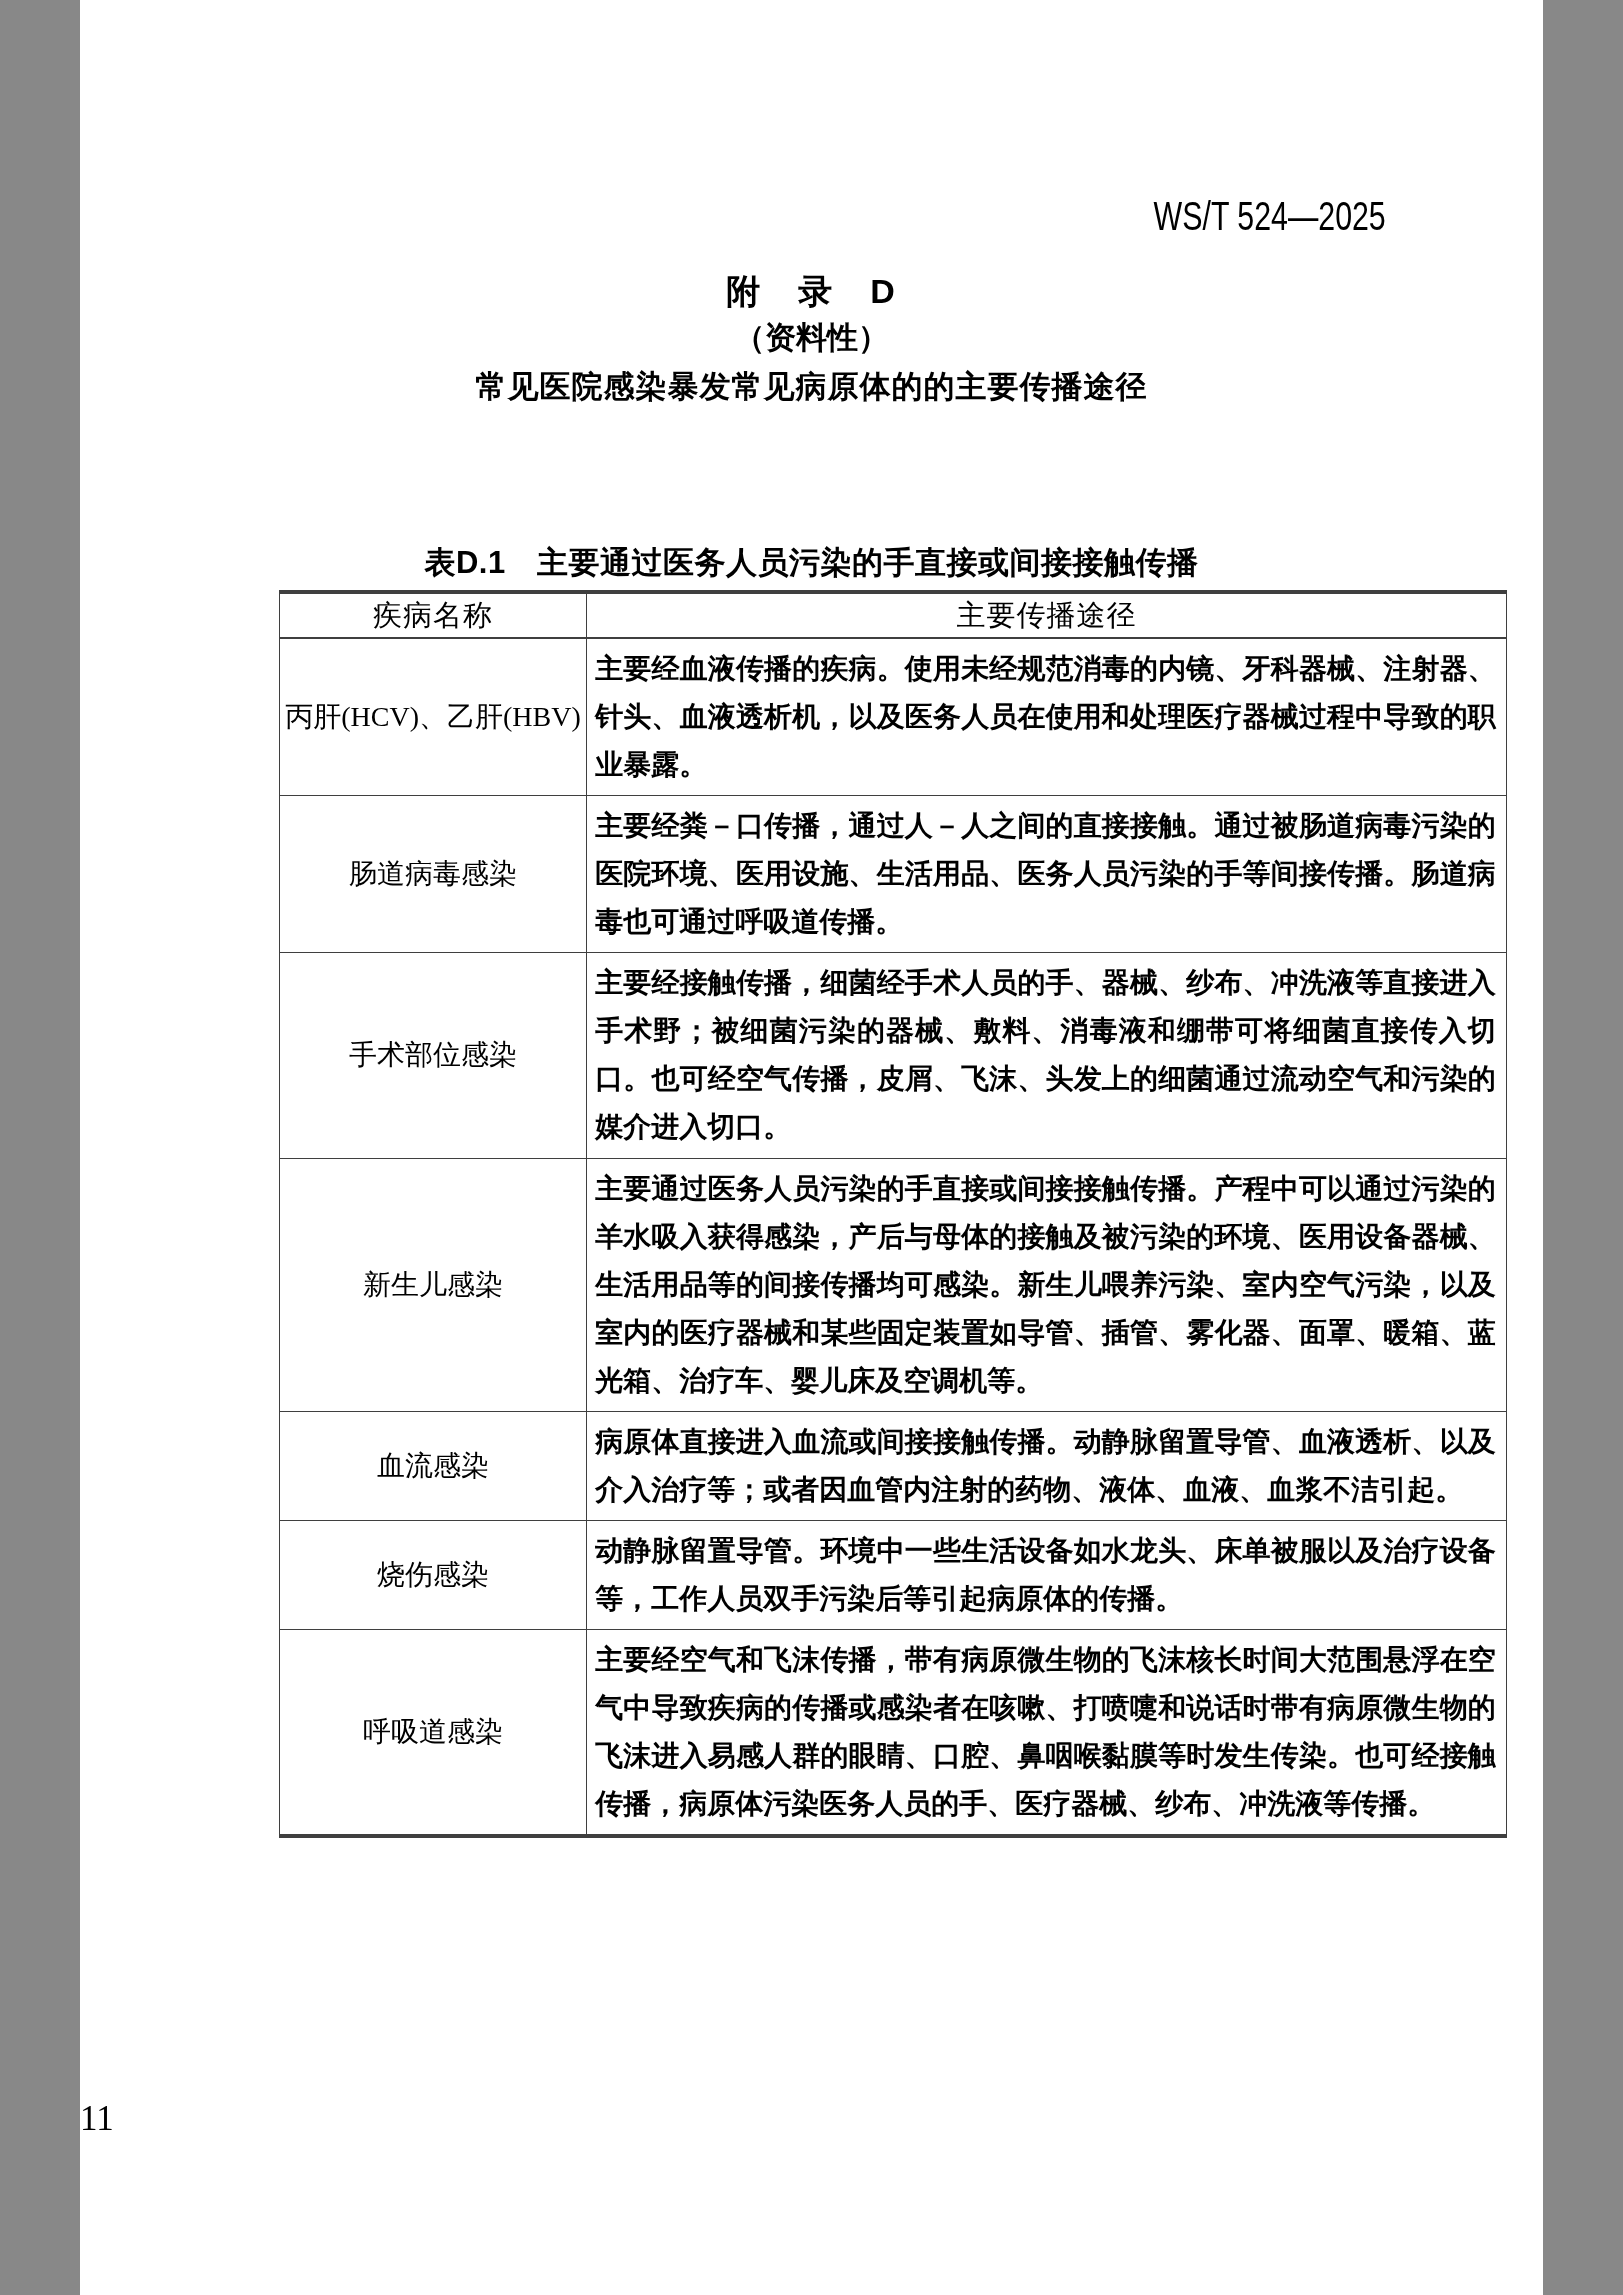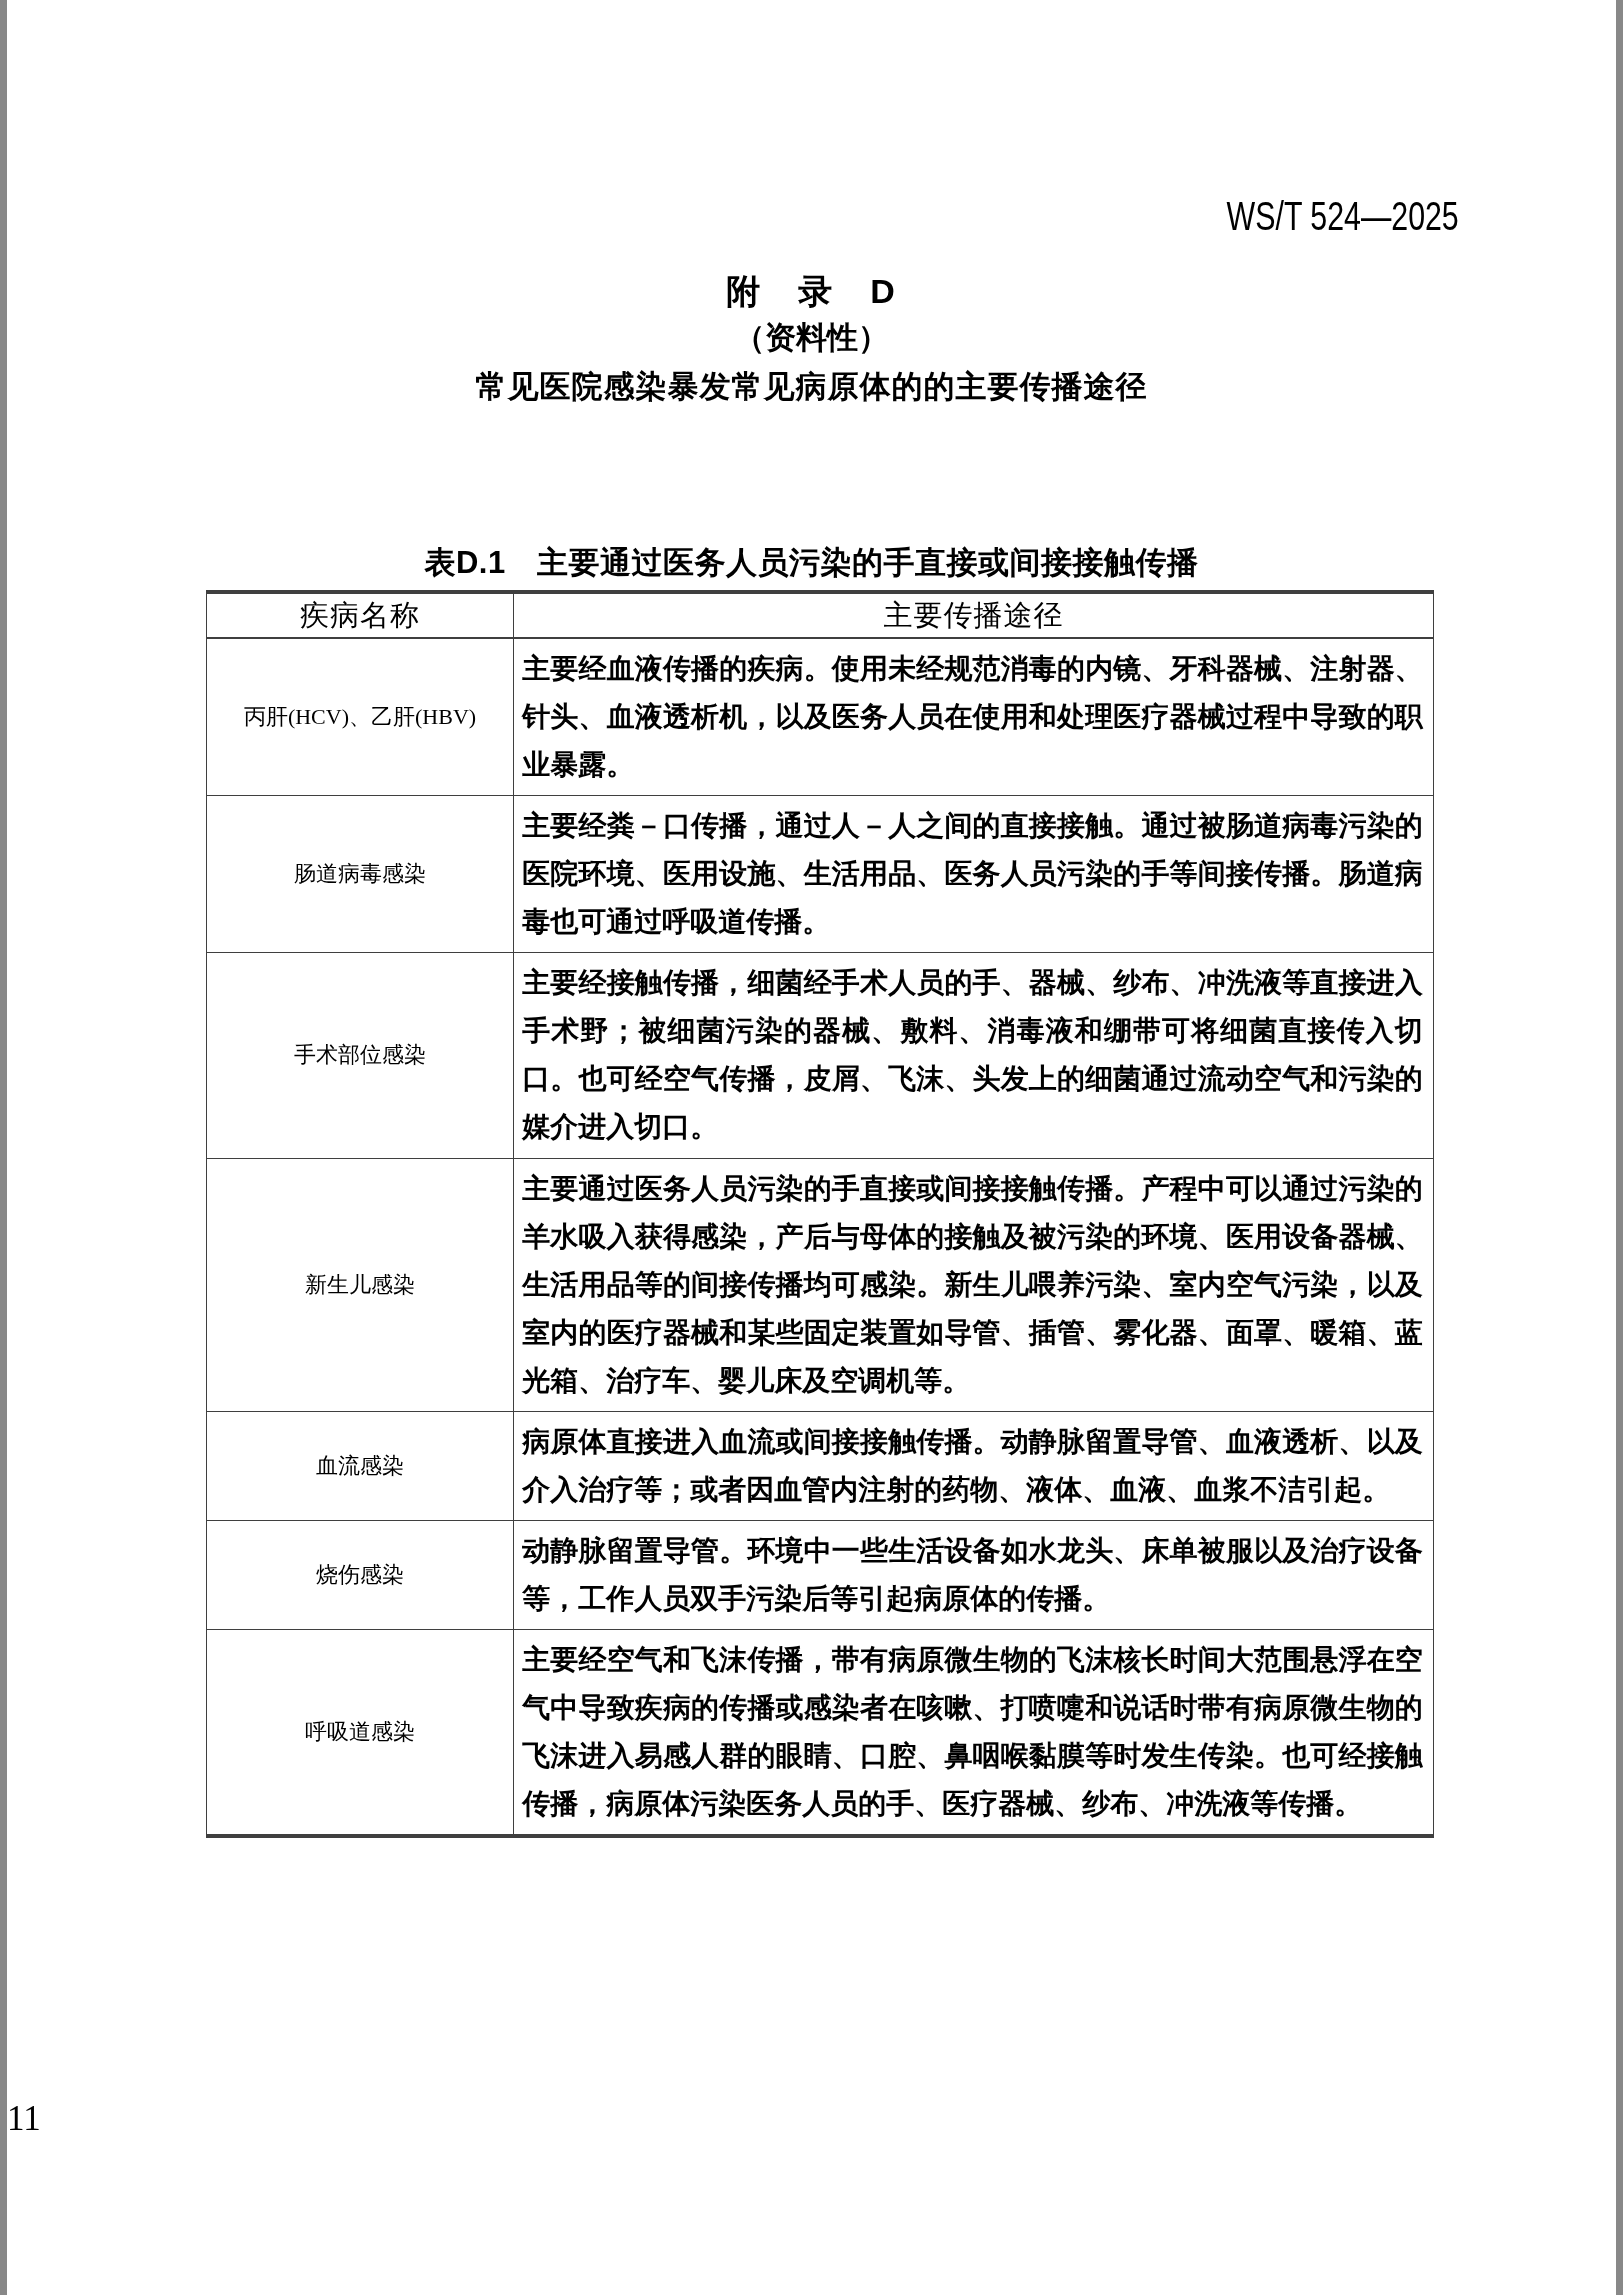--- a/index.html
+++ b/index.html
@@ -1,18 +1,18 @@
 <!DOCTYPE html>
 <html style="font-size:8.2px"><head>
 <meta charset="utf-8">
 <style>
   html, body { margin: 0; padding: 0; background: #888; }
   .page {
     position: relative;
-    width: 1609px;
+    width: 1463px;
     height: 2295px;
     margin: 0 auto;
     background: #ffffff;
     color: #000;
     font-family: "Liberation Serif", serif;
     overflow: hidden;
   }
   .std-num {
     position: absolute;
     top: 193px;
@@ -76,21 +76,21 @@
     height: 41px;
     text-align: center;
     vertical-align: middle;
     letter-spacing: 1px;
   }
   .doc-table tr:last-child td { border-bottom: 4.1px solid #3f3f3f; }
   td.disease-cell {
     width: 307px;
     text-align: center;
     vertical-align: middle;
-    font-size: 22px;
+    font-size: 28px;
     padding: 0 3.1px;
     white-space: nowrap;
     overflow: hidden;
   }
   td.route-cell {
     width: 920px;
     text-align: justify;
     vertical-align: middle;
     font-size: 28px;
     line-height: 48px;

